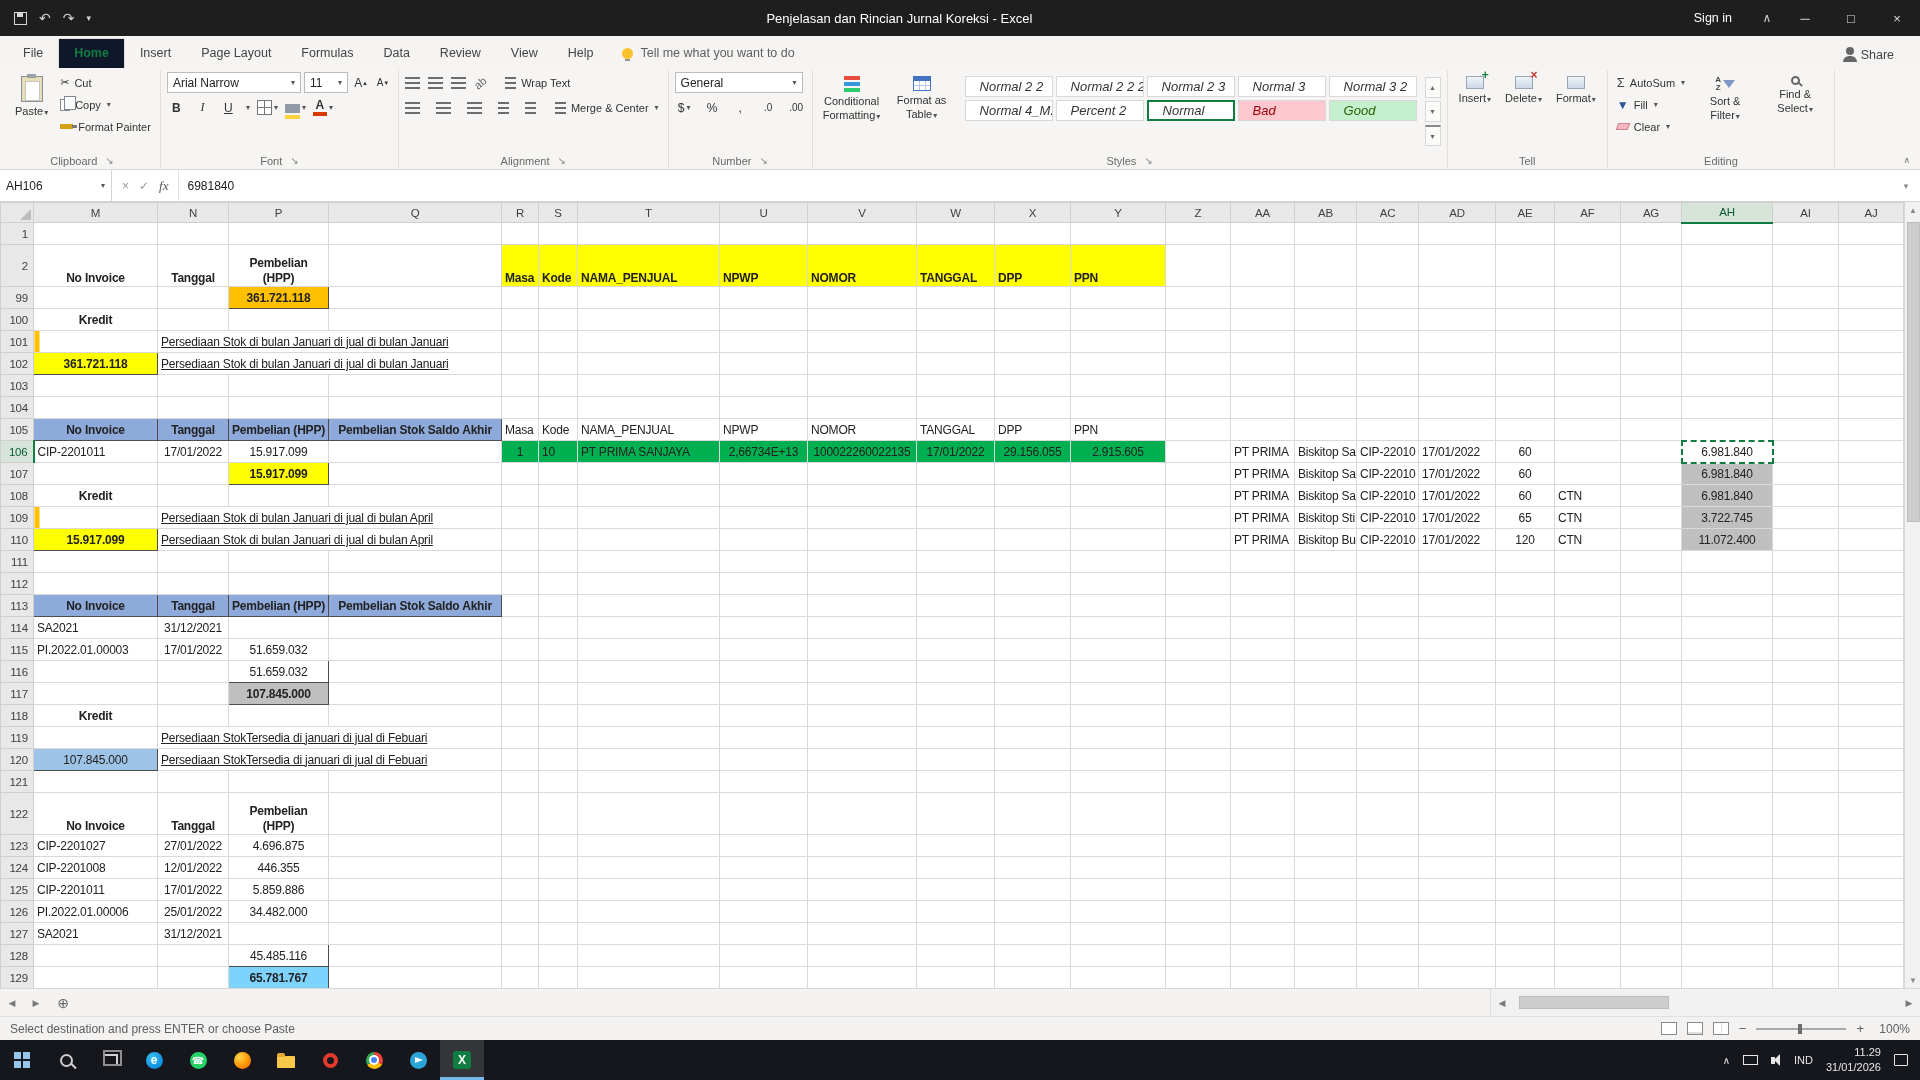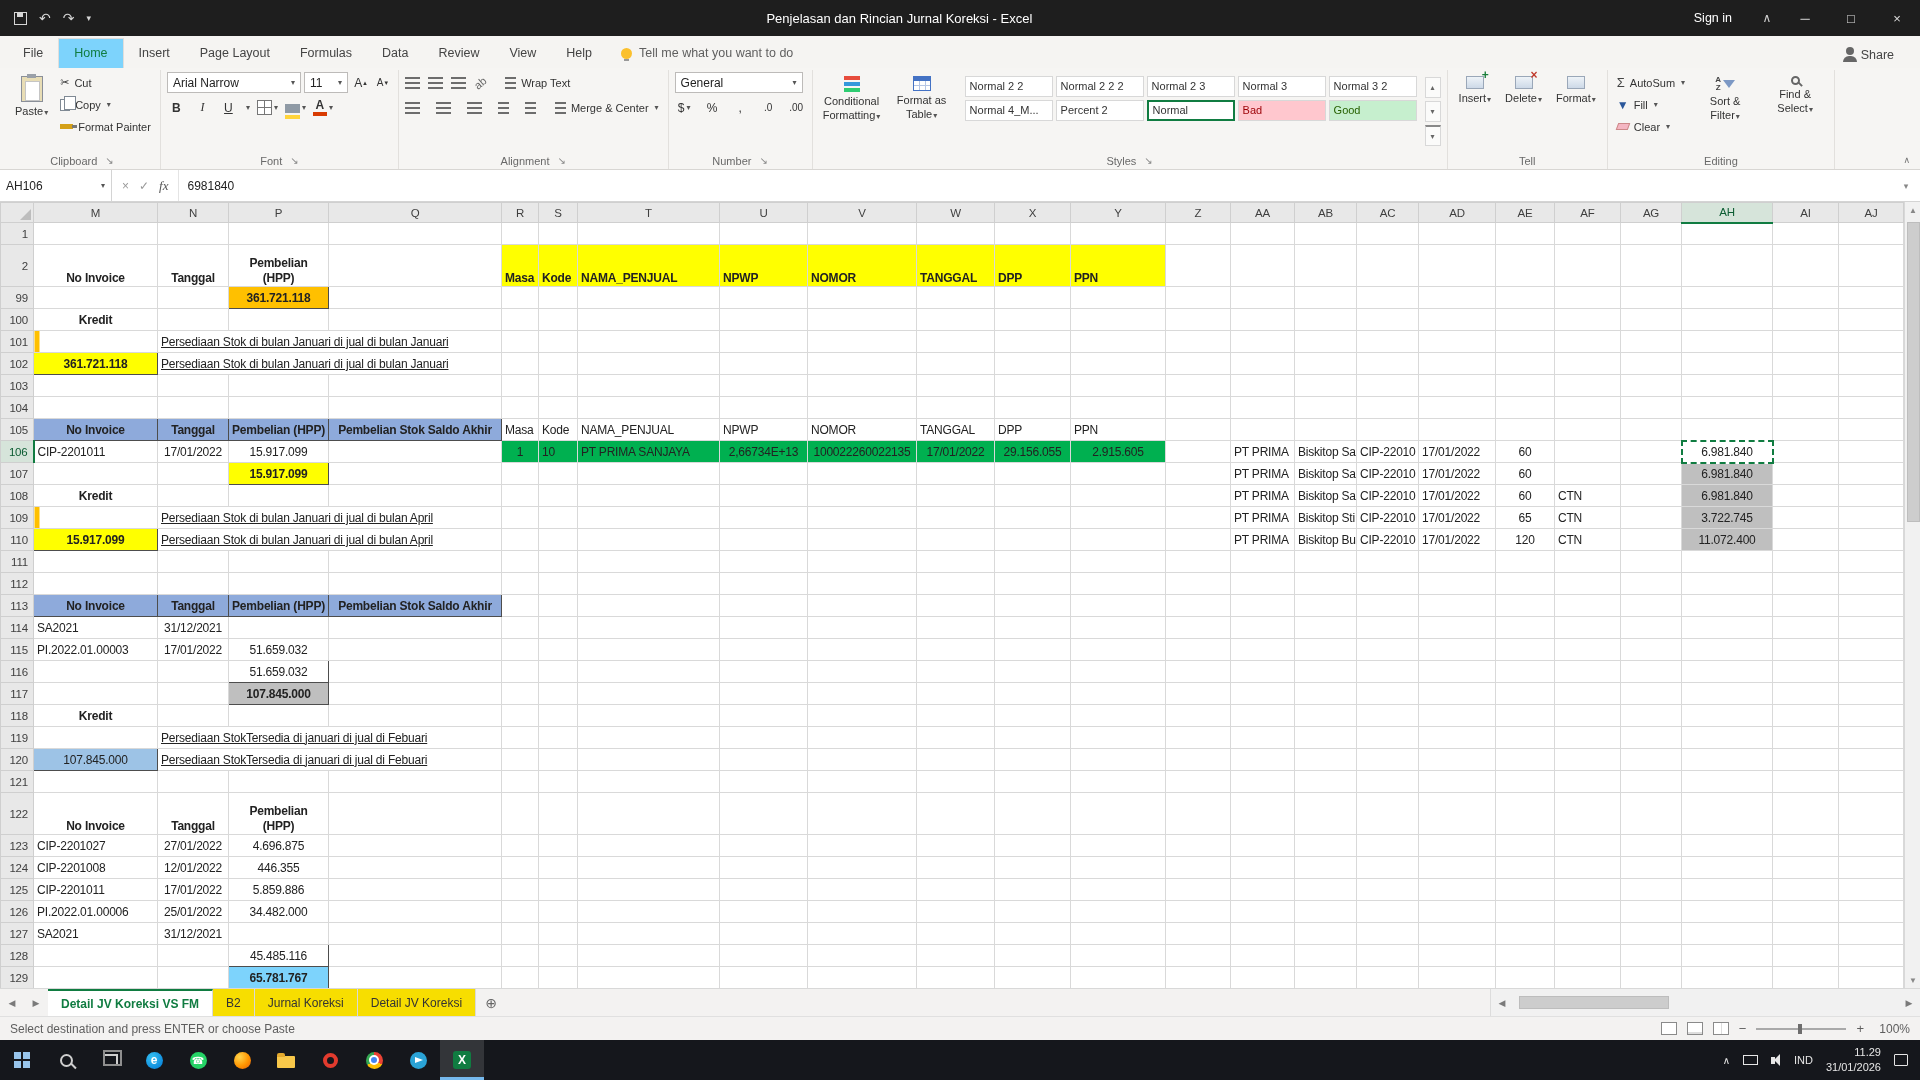--- a/index.html
+++ b/index.html
@@ -15,21 +15,21 @@
   .ic-save::before { content:""; position:absolute; top:0; left:2px; width:6px; height:4px; background:#d6d6d6; }
   .title { flex:1; text-align:center; font-size:13px; color:#fff; white-space:nowrap; }
   .win-right { display:flex; align-items:center; height:100%; }
   .signin { font-size:12.5px; color:#fff; margin-right:20px; }
   .ribopt { width:30px; text-align:center; color:#cfcfcf; font-size:12px; }
   .winbtn { width:46px; height:100%; display:flex; align-items:center; justify-content:center; font-size:13px; color:#ddd; }
 
   
   .rtabsrow { flex:0 0 32px; background:#f5f4f2; display:flex; align-items:flex-end; padding-left:8px; }
   .rtab { padding:7px 15px 8px; font-size:12.5px; color:#444; white-space:nowrap; }
-  .rtab.active { background:#7dd3fc; color:#107C41; font-weight:normal; border:1px solid #e0dedb; border-bottom:none; }
+  .rtab.active { background:#0f172a; color:#107C41; font-weight:bold; border:1px solid #e0dedb; border-bottom:none; }
   .tellme { display:flex; align-items:center; gap:7px; color:#5f5f5f; padding:7px 14px 8px; font-size:12.5px; }
   .bulb { width:11px; height:11px; border-radius:50%; background:#fbc02d; position:relative; display:inline-block; }
   .bulb::after { content:""; position:absolute; left:3px; top:11px; width:5px; height:2px; background:#999; }
   .share { margin-left:auto; margin-right:26px; display:flex; align-items:center; gap:7px; color:#444; font-size:12.5px; padding-bottom:6px; }
   .pers { width:8px; height:8px; border-radius:50%; background:#666; position:relative; display:inline-block; margin-top:-8px;}
   .pers::after { content:""; position:absolute; top:9px; left:-3px; width:14px; height:6px; border-radius:7px 7px 0 0; background:#666; }
 
   
   .ribbon { flex:0 0 102px; background:#f6f5f3; border-bottom:1px solid #d8d6d3; display:flex; padding:2px 2px 0 4px; position:relative; }
   .rgroup { display:flex; flex-direction:column; border-right:1px solid #e2e0dd; padding:2px 6px 0; }
@@ -61,21 +61,21 @@
       linear-gradient(#6d6d6d 0 2px, transparent 2px 5px, #6d6d6d 5px 7px, transparent 7px 10px, #6d6d6d 10px 12px); }
   .alic.sm { width:11px; }
   .ic-angle { font-size:11px; color:#666; transform:rotate(-40deg); display:inline-block; }
   .ic-cf { width:16px; height:16px; background:
       linear-gradient(#e74c3c 0 4px, transparent 4px 6px, #3498db 6px 10px, transparent 10px 12px, #2ecc71 12px 16px); }
   .ic-fat { width:18px; height:15px; border:1px solid #4472c4; background:
       linear-gradient(#4472c4 0 4px, transparent 4px) ,
       repeating-linear-gradient(90deg, transparent 0 5px, #b6c6e4 5px 6px),
       repeating-linear-gradient(0deg, transparent 0 4px, #b6c6e4 4px 5px), #fff; }
   .gallery { display:grid; grid-template-columns:repeat(5, 88px); grid-auto-rows:21px; gap:3px; margin:4px 2px 0 6px; }
-  .stylebox { background:#fff; border:1px solid #d8d8d8; font-size:11px; line-height:19px; padding-left:4px; color:#333; overflow:hidden; white-space:nowrap; }
+  .stylebox { background:#fff; border:1px solid #d8d8d8; font-size:13px; line-height:19px; padding-left:14px; color:#333; overflow:hidden; white-space:nowrap;font-style:italic; }
   .stylebox.current { border:2px solid #107C41; line-height:17px; }
   .stylebox.bad { background:#FFC7CE; color:#9C0006; }
   .stylebox.good { background:#C6EFCE; color:#276100; }
   .galarrows { display:flex; flex-direction:column; justify-content:flex-start; gap:3px; margin:5px 0 0 2px; }
   .galarrows span { width:16px; height:21px; border:1px solid #d8d8d8; background:#fbfbfa; color:#666; font-size:8px; display:flex; align-items:center; justify-content:center; }
   .galarrows span.more { border-top:2px solid #888; }
   .cellic { width:18px; height:13px; border:1px solid #9aa7b8; background:linear-gradient(#eef3f8, #cdd9e7); position:relative; }
   .cellic.ins::after { content:"+"; position:absolute; right:-6px; top:-9px; color:#1a7f3c; font-weight:bold; font-size:12px; }
   .cellic.del::after { content:"\00d7"; position:absolute; right:-6px; top:-9px; color:#c0392b; font-weight:bold; font-size:12px; }
   .sigma { font-size:13px; color:#444; }
@@ -1371,26 +1371,20 @@
       <span class="varrow">▲</span>
       <div class="vthumb"></div>
       <div class="vspace"></div>
       <span class="varrow">▼</span>
     </div>
   </div>
 
   <div class="sheetbar">
     <span class="snav">◀</span>
     <span class="snav">▶</span>
-    <div style="display:flex;align-items:stretch;">
-        <div class="stab active">Detail JV Koreksi VS FM</div>
-        <div class="stab ytab">B2</div>
-        <div class="stab ytab">Jurnal Koreksi</div>
-        <div class="stab ytab">Detail JV Koreksi</div>
-      </div>
     <span class="addsheet">⊕</span>
     <div class="sspace"></div>
     <div class="hscroll">
       <span class="harrow">◀</span>
       <div class="hthumb"></div>
       <div class="hspace"></div>
       <span class="harrow">▶</span>
     </div>
   </div>
 

